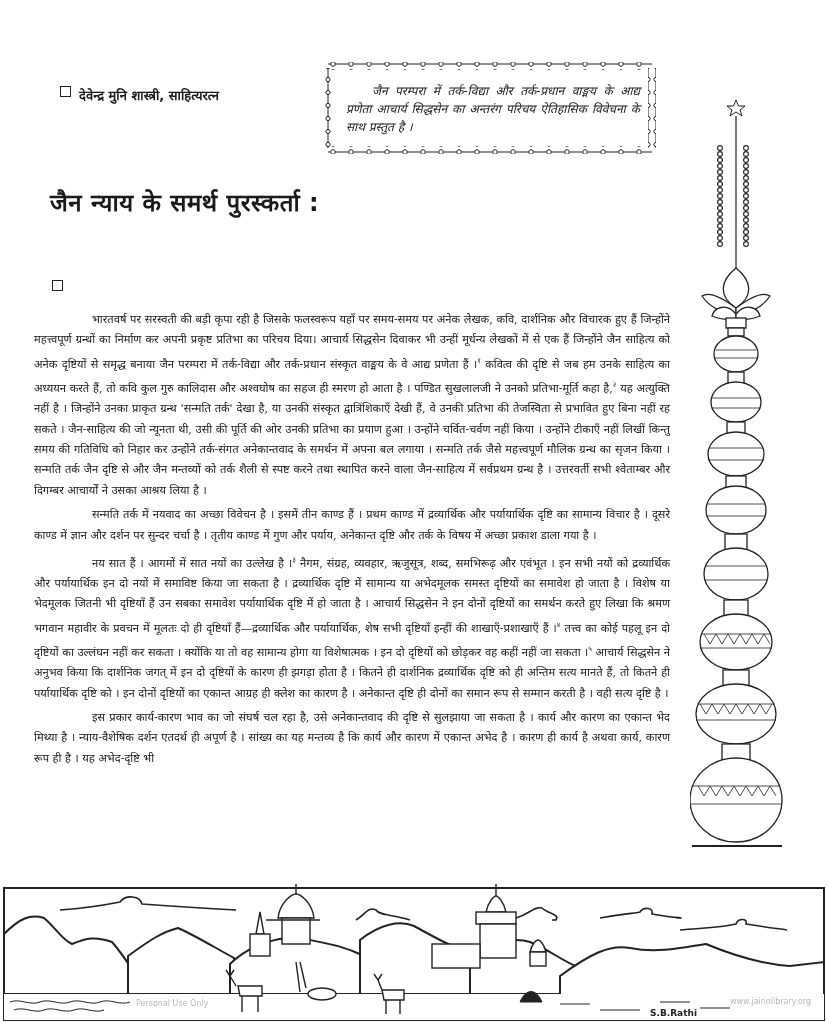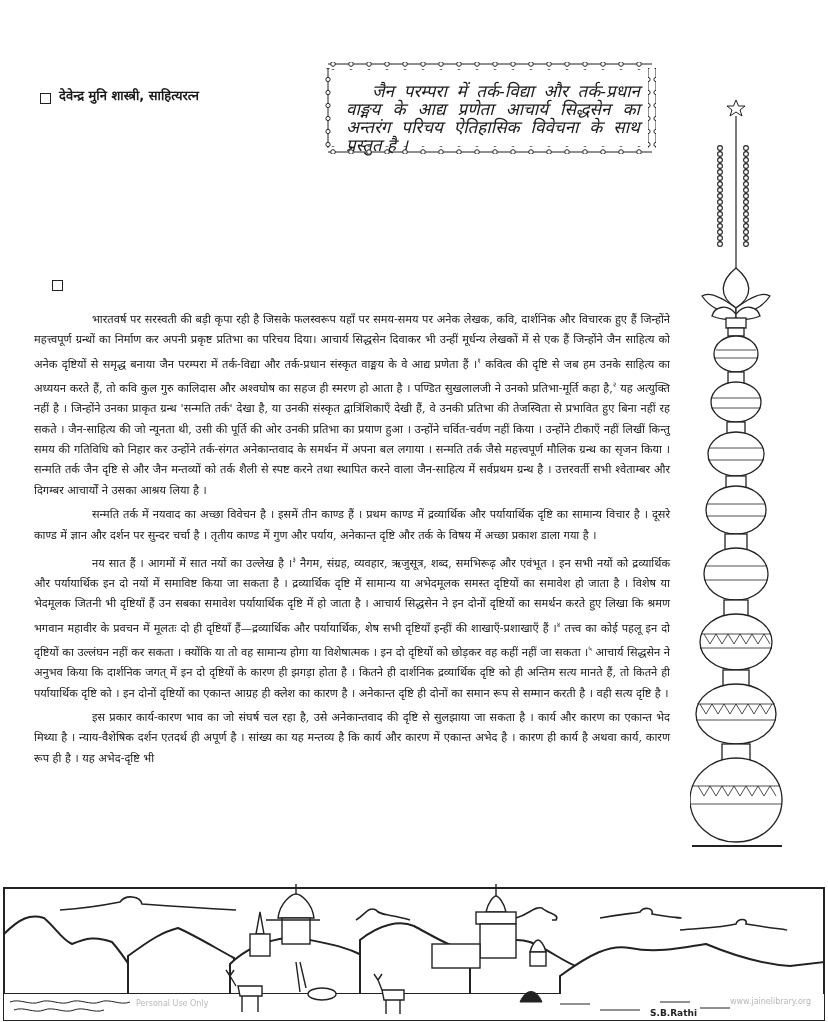--- a/index.html
+++ b/index.html
@@ -1,20 +1,20 @@
 <!DOCTYPE html>
 <html><head>
 <meta charset="utf-8">
 <style>
   html, body { margin: 0; padding: 0; background: #ffffff; }
   body { width: 828px; height: 1022px; position: relative; overflow: hidden;
          font-family: "DejaVu Sans", sans-serif; color: #1a1a1a; }
-  .author { position: absolute; left: 40px; top: 86px; font-size: 13px; font-weight: bold; display: flex; align-items: flex-end; gap: 8px; }
+  .author { position: absolute; left: 60px; top: 86px; font-size: 13px; font-weight: bold; display: flex; align-items: flex-start; gap: 8px; }
   .sq { display: inline-block; width: 9px; height: 9px; border: 1.3px solid #222; }
-  .abstract { position: absolute; left: 324px; top: 60px; width: 332px; height: 96px; box-sizing: border-box; padding: 22px 16px 10px 22px; font-family: "DejaVu Serif", serif; font-style: italic; font-size: 17px; line-height: 18px; text-align: justify; }
+  .abstract { position: absolute; left: 324px; top: 60px; width: 332px; height: 96px; box-sizing: border-box; padding: 22px 16px 10px 22px; font-family: "DejaVu Serif", serif; font-style: italic; font-size: 12px; line-height: 18px; text-align: justify; }
   .abstract .indent { display: inline-block; width: 26px; }
   .abstract svg.frame { position: absolute; left: 0; top: 0; }
   .title { position: absolute; left: 50px; top: 186px; font-size: 24px; font-weight: bold; line-height: 34px; letter-spacing: 0.5px; }
   .title-sq { position: absolute; left: 52px; top: 280px; }
   .body { position: absolute; left: 34px; top: 310px; width: 640px; font-family: "DejaVu Serif", serif; font-size: 11.2px; line-height: 20.4px; text-align: justify; }
   .body p { margin: 0 4px 4px 0; text-indent: 58px; }
   .body sup { font-size: 7px; }
   .pillar { position: absolute; left: 690px; top: 96px; width: 120px; height: 770px; }
   .landscape { position: absolute; left: 0; top: 884px; width: 828px; height: 138px; }
 </style>
@@ -40,20 +40,21 @@
     </defs>
     <rect x="4" y="2" width="324" height="8" fill="url(#chainH)"></rect>
     <rect x="4" y="86" width="324" height="8" fill="url(#chainH)"></rect>
     <rect x="0" y="8" width="8" height="80" fill="url(#chainV)"></rect>
     <rect x="324" y="8" width="8" height="80" fill="url(#chainV)"></rect>
   </svg>
   <span class="indent"></span><span>जैन परम्परा में तर्क-विद्या और तर्क-प्रधान वाङ्मय के आद्य प्रणेता आचार्य सिद्धसेन का अन्तरंग परिचय ऐतिहासिक विवेचना के साथ प्रस्तुत है ।</span>
 </div>
 
 <div class="title">
+  <div>जैन न्याय के समर्थ पुरस्कर्ता :</div>
 </div>
 <span class="sq title-sq"></span>
 
 <div class="body">
   <p>
     <span>भारतवर्ष पर सरस्वती की बड़ी कृपा रही है जिसके फलस्वरूप यहाँ पर समय-समय पर अनेक लेखक, कवि, दार्शनिक और विचारक हुए हैं जिन्होंने महत्त्वपूर्ण ग्रन्थों का निर्माण कर अपनी प्रकृष्ट प्रतिभा का परिचय दिया। आचार्य सिद्धसेन दिवाकर भी उन्हीं मूर्धन्य लेखकों में से एक हैं जिन्होंने जैन साहित्य को अनेक दृष्टियों से समृद्ध बनाया जैन परम्परा में तर्क-विद्या और तर्क-प्रधान संस्कृत वाङ्मय के वे आद्य प्रणेता हैं ।</span><sup>१</sup><span> कवित्व की दृष्टि से जब हम उनके साहित्य का अध्ययन करते हैं, तो कवि कुल गुरु कालिदास और अश्वघोष का सहज ही स्मरण हो आता है । पण्डित सुखलालजी ने उनको प्रतिभा-मूर्ति कहा है,</span><sup>२</sup><span> यह अत्युक्ति नहीं है । जिन्होंने उनका प्राकृत ग्रन्थ 'सन्मति तर्क' देखा है, या उनकी संस्कृत द्वात्रिंशिकाएँ देखी हैं, वे उनकी प्रतिभा की तेजस्विता से प्रभावित हुए बिना नहीं रह सकते । जैन-साहित्य की जो न्यूनता थी, उसी की पूर्ति की ओर उनकी प्रतिभा का प्रयाण हुआ । उन्होंने चर्वित-चर्वण नहीं किया । उन्होंने टीकाएँ नहीं लिखीं किन्तु समय की गतिविधि को निहार कर उन्होंने तर्क-संगत अनेकान्तवाद के समर्थन में अपना बल लगाया । सन्मति तर्क जैसे महत्त्वपूर्ण मौलिक ग्रन्थ का सृजन किया । सन्मति तर्क जैन दृष्टि से और जैन मन्तव्यों को तर्क शैली से स्पष्ट करने तथा स्थापित करने वाला जैन-साहित्य में सर्वप्रथम ग्रन्थ है । उत्तरवर्ती सभी श्वेताम्बर और दिगम्बर आचार्यों ने उसका आश्रय लिया है ।</span>
   </p>
   <p>
     <span>सन्मति तर्क में नयवाद का अच्छा विवेचन है । इसमें तीन काण्ड हैं । प्रथम काण्ड में द्रव्यार्थिक और पर्यायार्थिक दृष्टि का सामान्य विचार है । दूसरे काण्ड में ज्ञान और दर्शन पर सुन्दर चर्चा है । तृतीय काण्ड में गुण और पर्याय, अनेकान्त दृष्टि और तर्क के विषय में अच्छा प्रकाश डाला गया है ।</span>
   </p>

